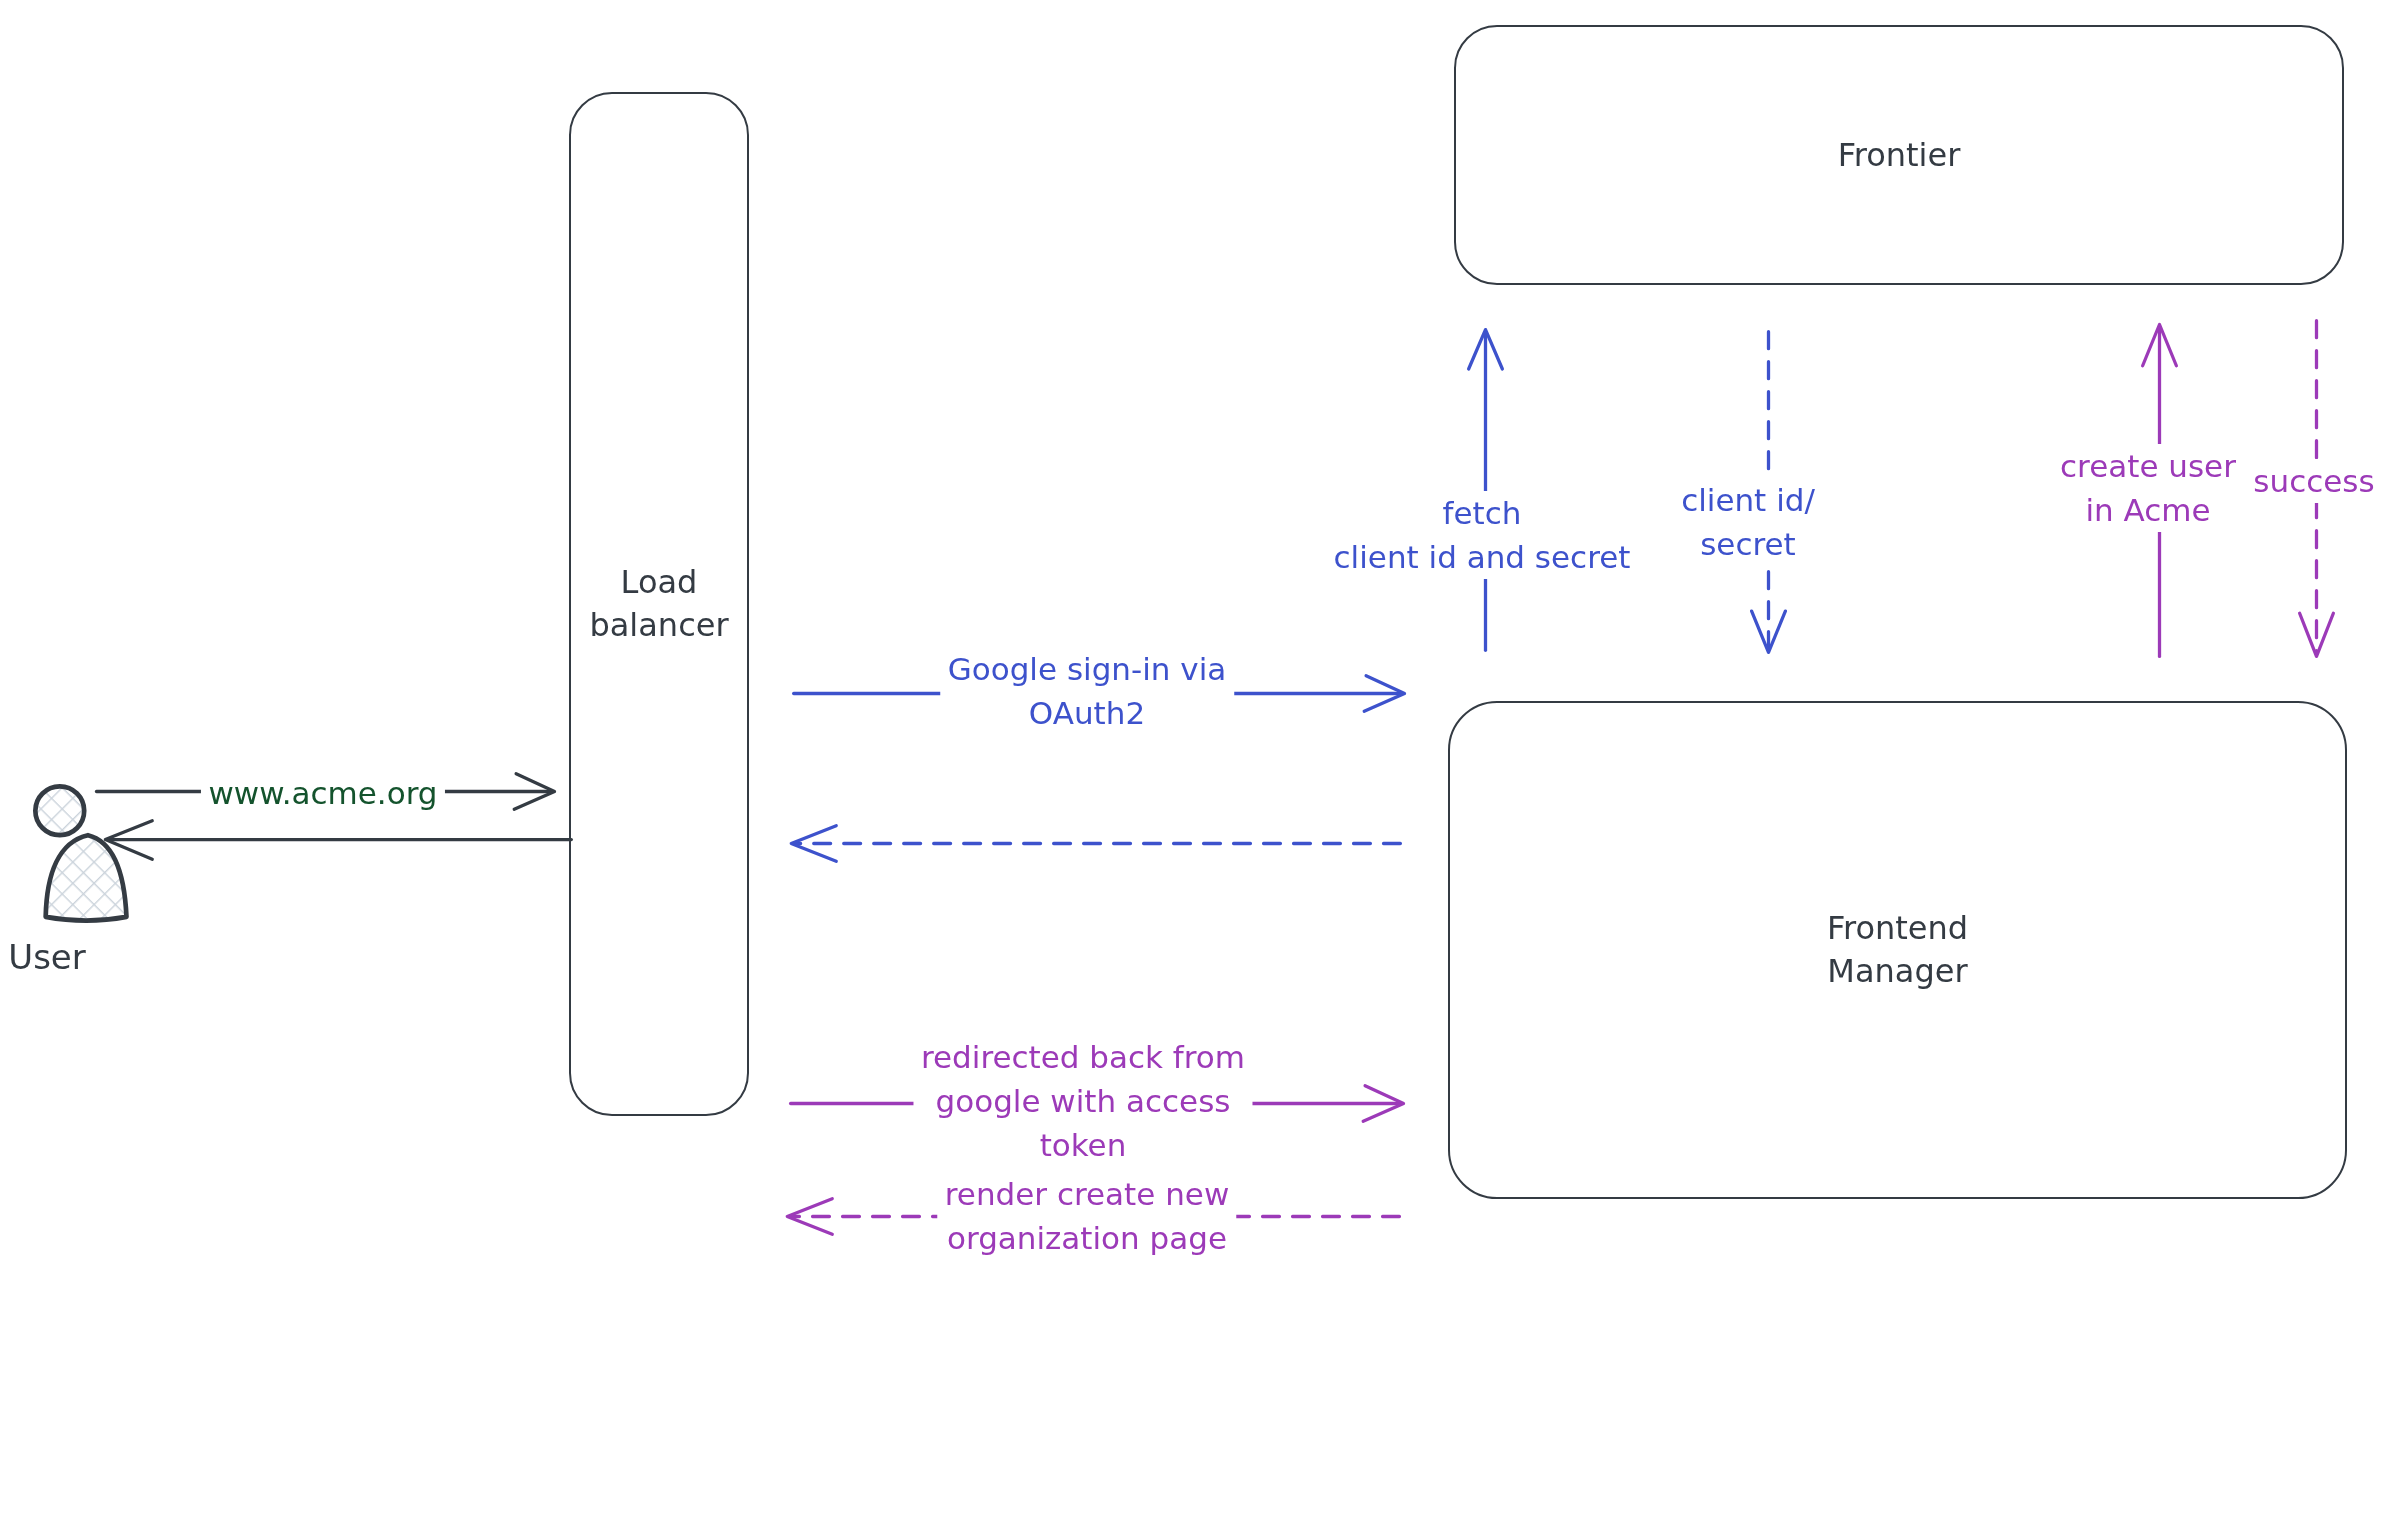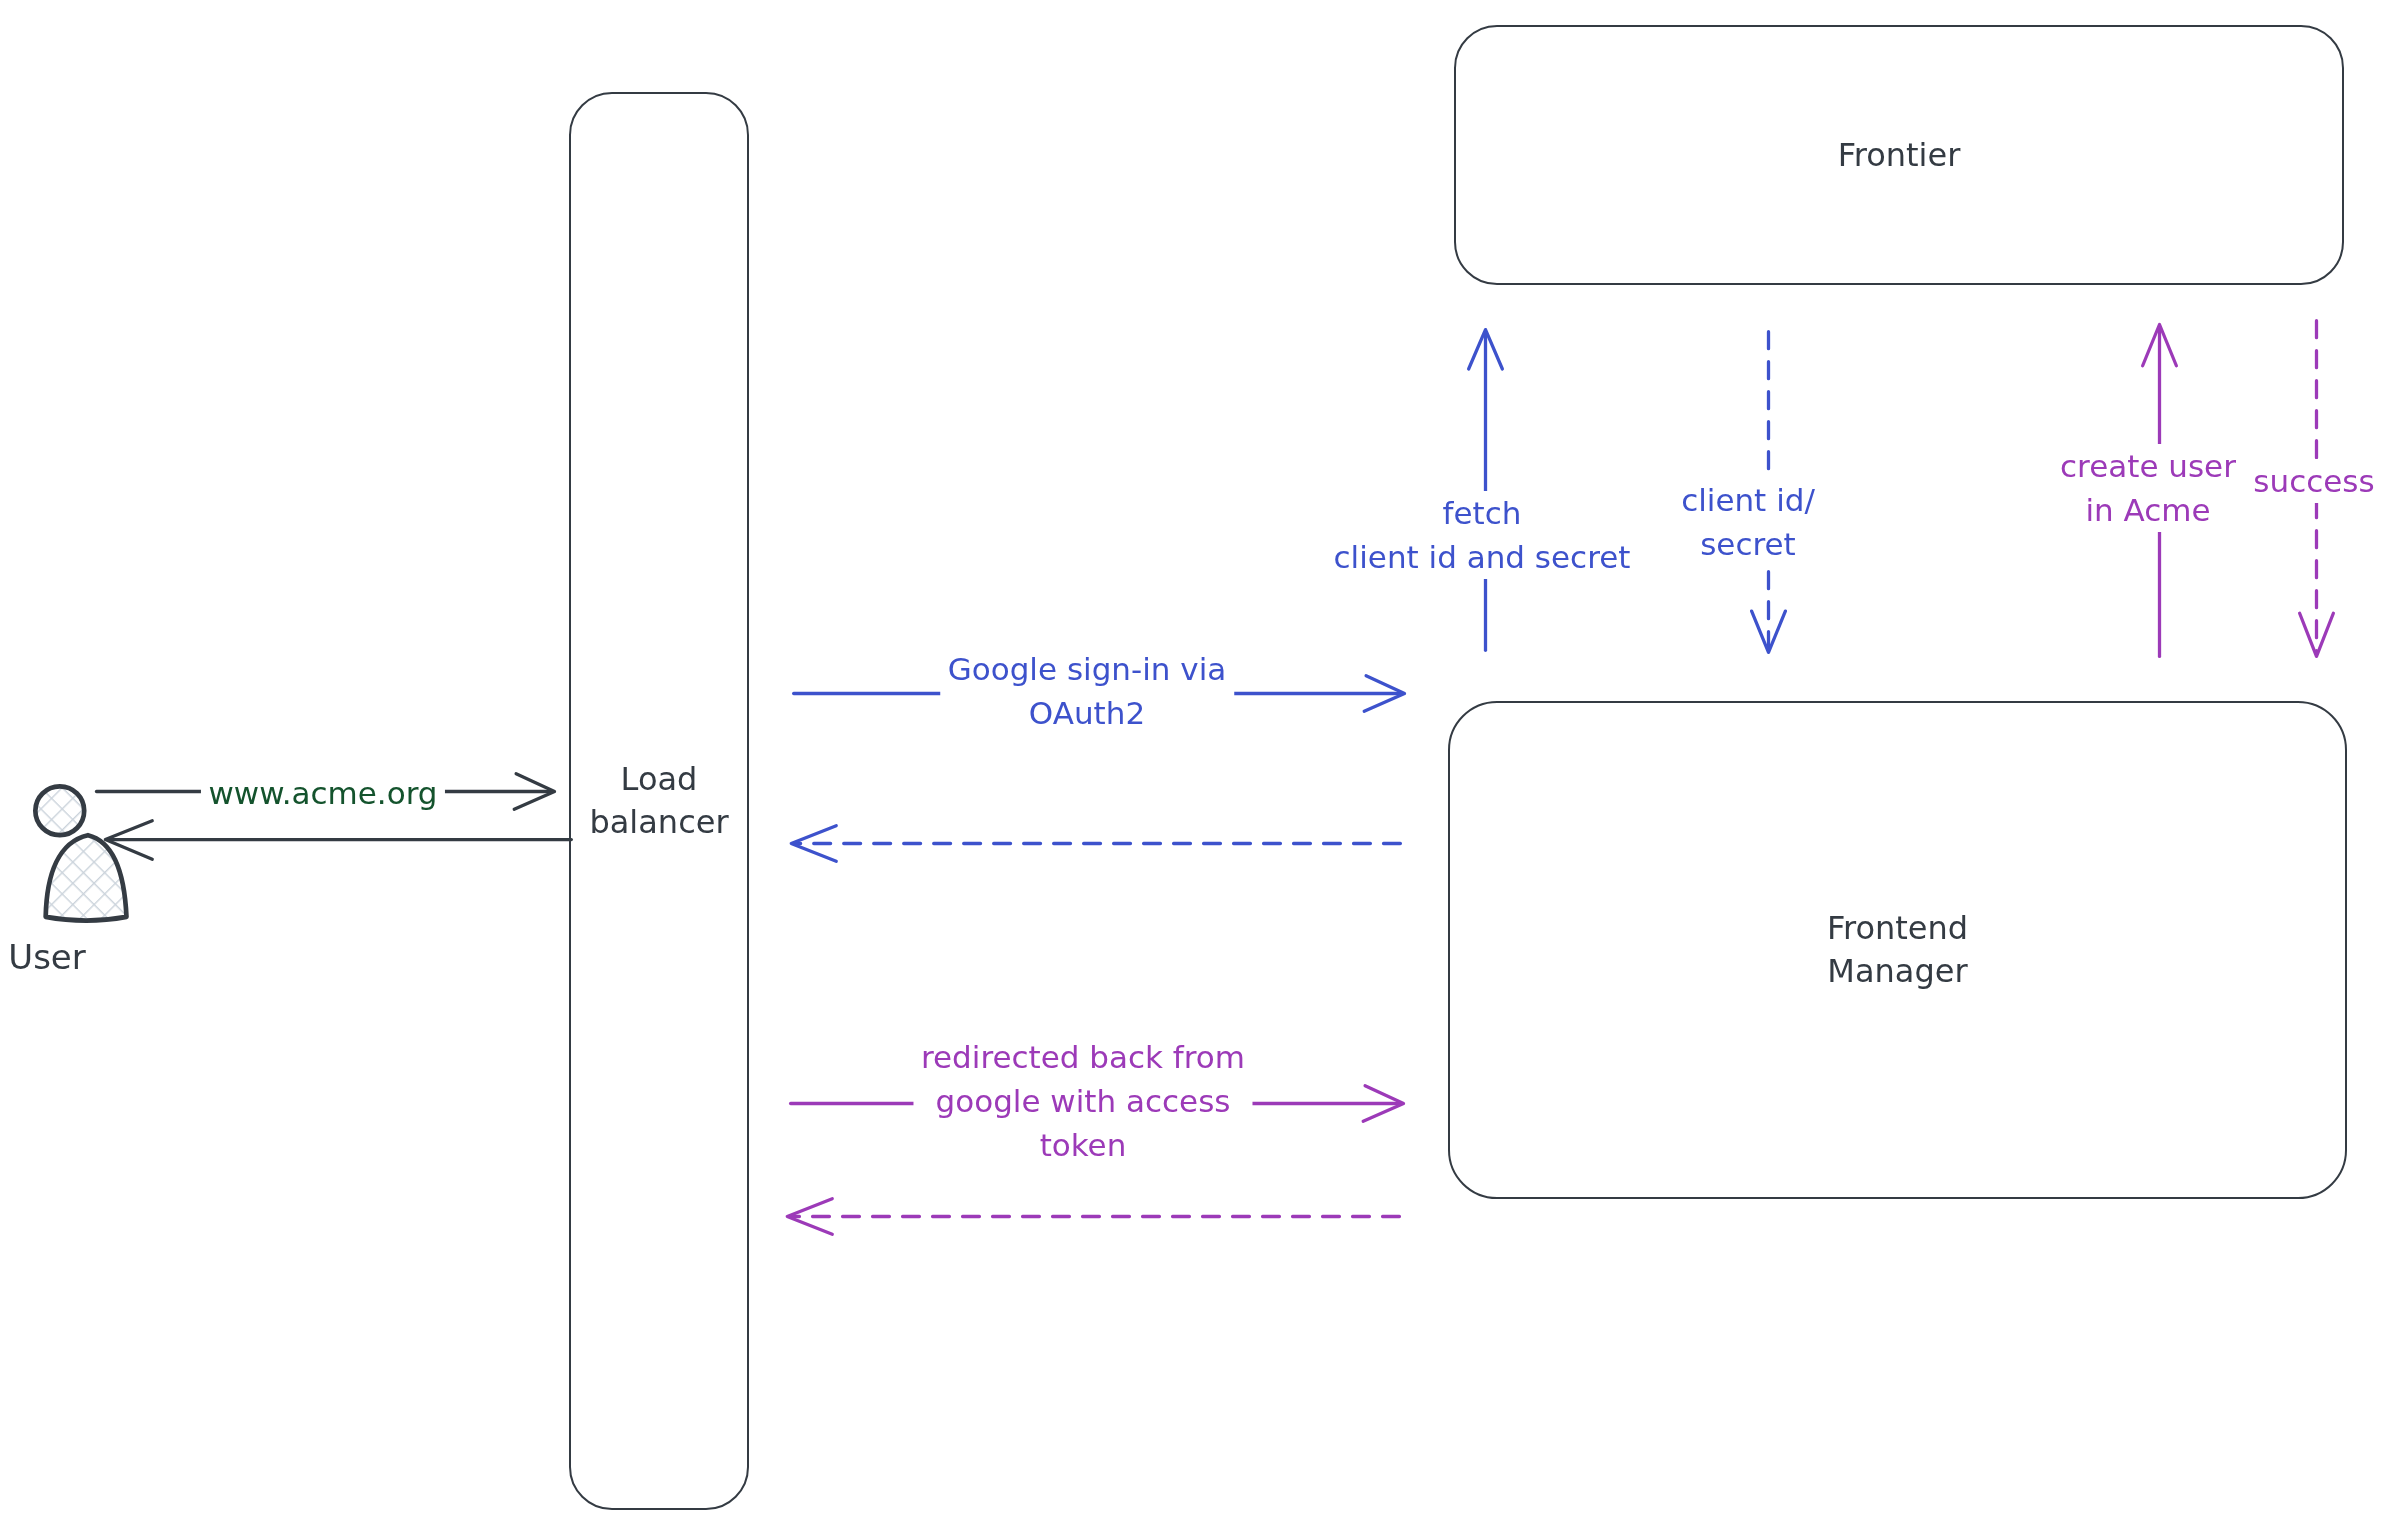--- a/index.html
+++ b/index.html
@@ -72,21 +72,21 @@
     <defs>
       <pattern id="xhatch" width="16" height="16" patternUnits="userSpaceOnUse" patternTransform="rotate(45)">
         <path d="M0 0 H16 M0 0 V16" stroke="#ccd4dc" stroke-width="3" fill="none"></path>
       </pattern>
     </defs>
     <path d="M 39 150 C 40 104 53 70 84 63 C 112 70 123 104 125 150 Q 82 158 39 150 Z" fill="url(#xhatch)" stroke="#343b43" stroke-width="5" stroke-linejoin="round"></path>
     <circle cx="54" cy="37" r="26" fill="url(#xhatch)" stroke="#343b43" stroke-width="5"></circle>
   </svg>
   <div class="actor-label" style="left:47px; top:957px;">User</div>
 
-  <div class="node" style="left:569px; top:92px; width:180px; height:1418px;">
+  <div class="node" style="left:569px; top:92px; width:180px; height:1024px;">
     <div class="node-label">Load
 balancer</div>
   </div>
 
   <div class="node" style="left:1454px; top:17px; width:890px; height:260px;margin-top:8px;">
     <div class="node-label">Frontier</div>
   </div>
 
   <div class="node" style="left:1448px; top:701px; width:899px; height:498px; border-radius:49px;">
     <div class="node-label">Frontend
@@ -146,20 +146,22 @@
   <div class="edge-label ink" style="left:323px; top:793px;">www.acme.org</div>
 
   <div class="edge-label blue" style="left:1087px; top:691px;">Google sign-in via
 OAuth2</div>
 
 
   <div class="edge-label purple" style="left:1083px; top:1101px;">redirected back from
 google with access
 token</div>
 
+  <div class="edge-label purple" style="left:1087px; top:1216px;">render create new
+organization page</div>
 
   <div class="edge-label blue" style="left:1482px; top:504px;margin-top:31px;">fetch
 client id and secret</div>
 
   <div class="edge-label blue" style="left:1748px; top:483px;margin-top:39px;">client id/
 secret</div>
 
   <div class="edge-label purple" style="left:2148px; top:488px;">create user
 in Acme</div>
 

